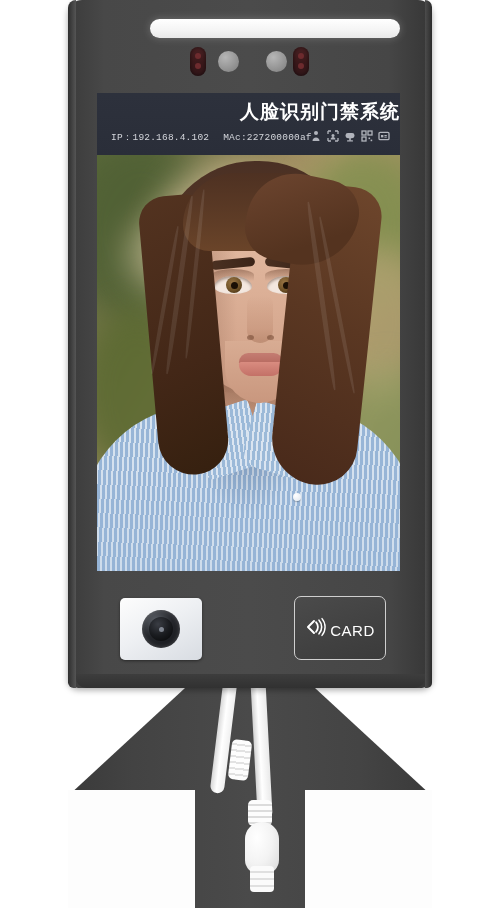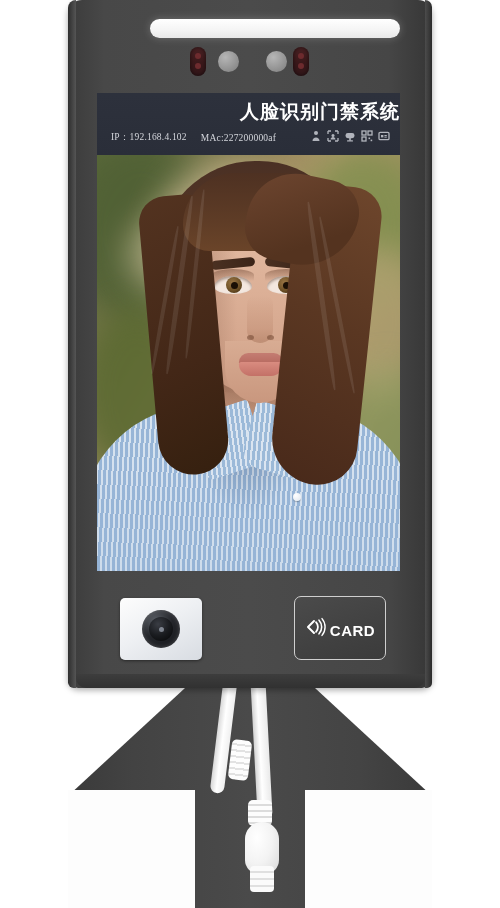--- a/index.html
+++ b/index.html
@@ -121,21 +121,21 @@
     position:absolute;left:0;right:0;top:6px;
     text-align:right;color:#ffffff;font-size:19px;font-weight:bold;
     letter-spacing:1px;
     font-family:"DejaVu Sans","Liberation Sans",sans-serif;
   }
   #meta-row{
     position:absolute;left:14px;top:38px;display:flex;align-items:center;gap:14px;
   }
   .meta-text{
     color:#d4d6dc;font-size:9.5px;white-space:nowrap;
-    font-family:Liberation Serif, serif;
+    font-family:Liberation Mono, monospace;
     letter-spacing:.2px;
   }
   #status-icons{
     position:absolute;right:10px;top:37px;display:flex;align-items:center;gap:5px;
   }
   .sicon{
     width:12px;height:12px;display:block;opacity:.85;
   }
   .sicon svg{display:block;}
 
@@ -330,21 +330,21 @@
   }
 
   #card-reader{
     position:absolute;left:226px;top:596px;width:90px;height:62px;
     background:linear-gradient(160deg,#4b4b4b,#414141 60%,#3b3b3b);
     border:1.5px solid #cfcfcf;border-radius:7px;
     display:flex;align-items:center;justify-content:center;gap:3px;
   }
   #card-wave-icon{width:22px;height:22px;margin-top:-2px;}
   #card-label{
-    color:#ffffff;font-size:15px;font-weight:bold;letter-spacing:.5px;margin-top:4px;
+    color:#ffffff;font-size:15px;font-weight:normal;letter-spacing:.5px;margin-top:4px;
   }
 
   #device-bottom-lip{
     position:absolute;left:8px;bottom:0;width:349px;height:14px;
     background:linear-gradient(180deg,#3d3d3d,#313131);
     border-radius:0 0 10px 10px;
   }
 </style>
 </head>
 <body>

